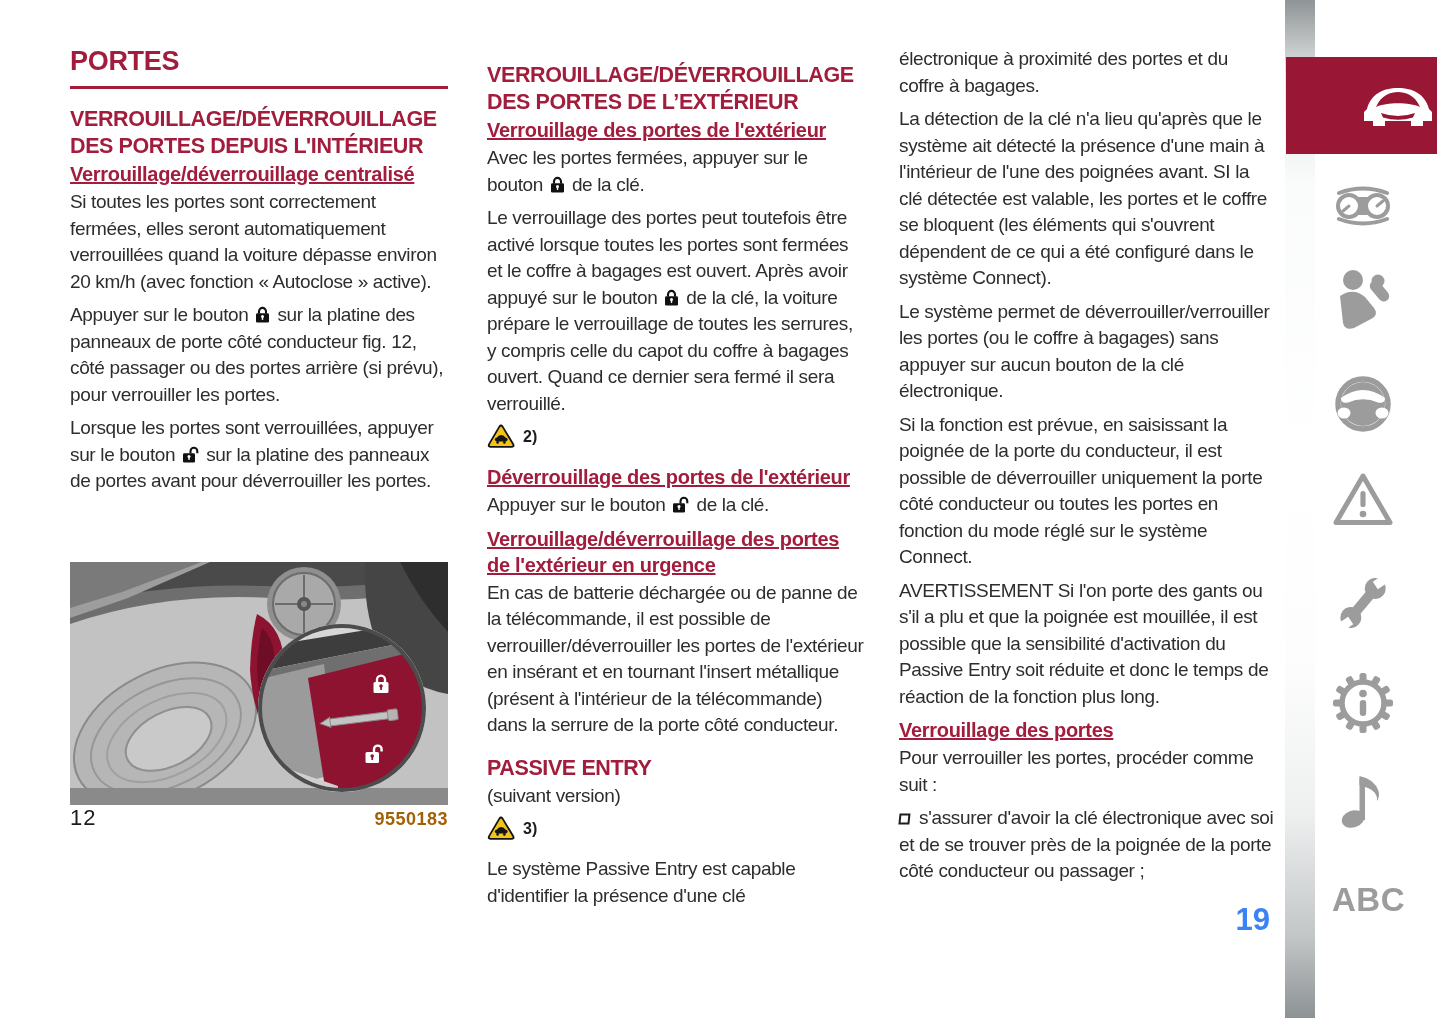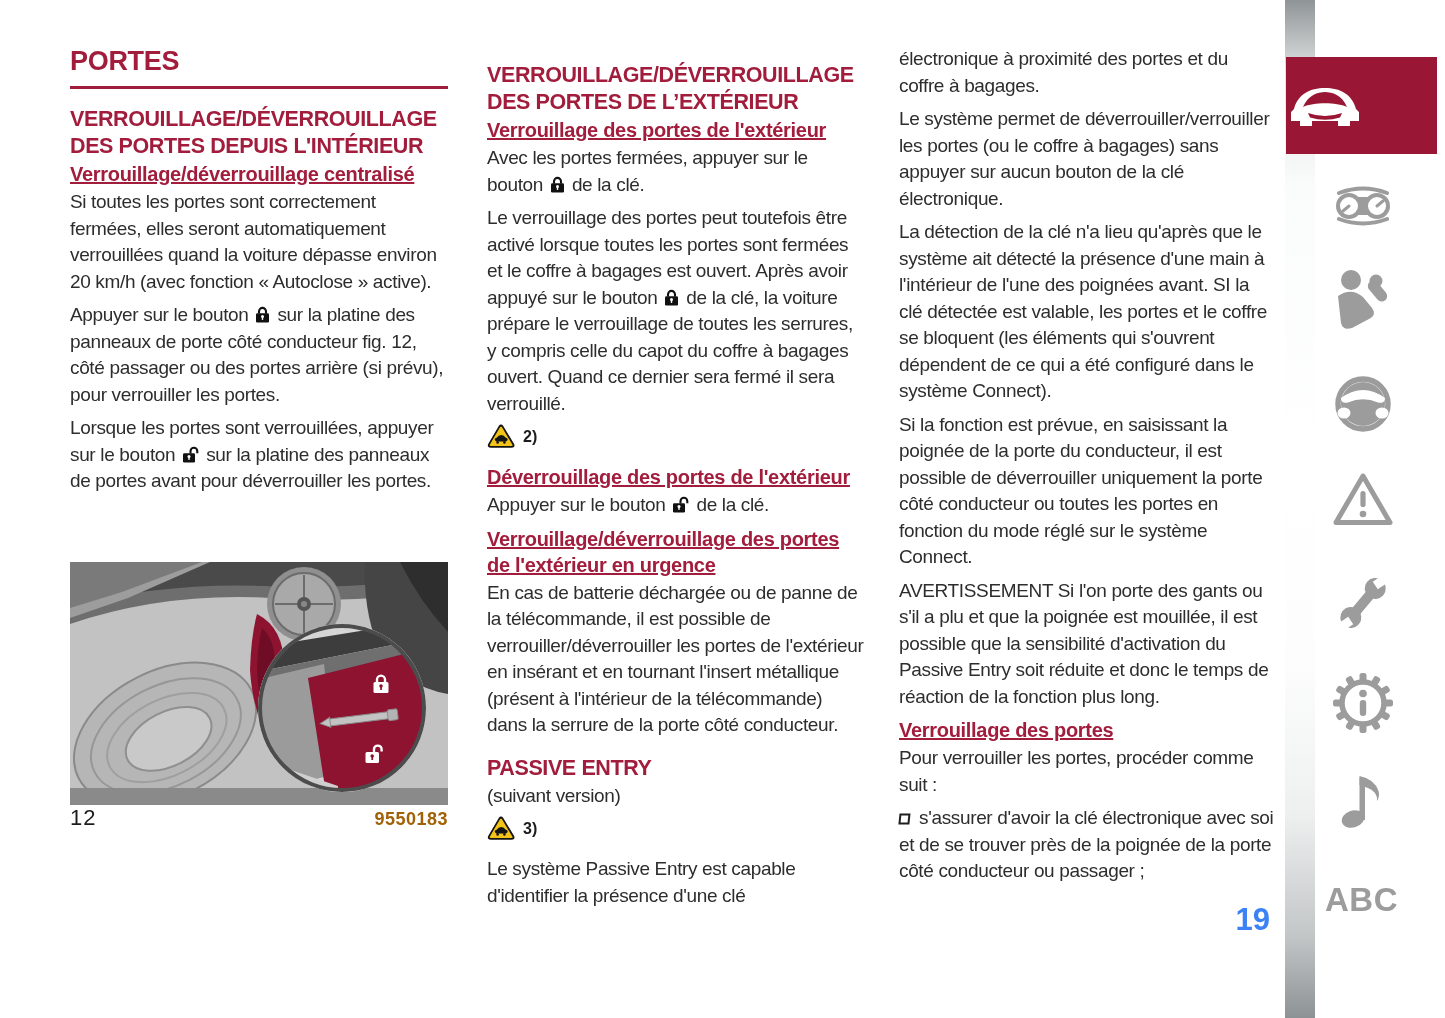--- a/index.html
+++ b/index.html
@@ -35,21 +35,21 @@
   #figure-wrap { position:absolute; left:70px; top:562px; width:378px; }
   #figure-img { display:block; width:378px; height:243px; }
   #figure-caption { display:flex; justify-content:space-between; align-items:baseline; margin-top:0; }
   #figure-number { font-size:22px; font-weight:400; color:#1c1c1c; letter-spacing:1px; }
   #figure-code { font-size:18px; font-weight:700; color:#a16207; letter-spacing:0.5px; }
 
   
   #spine { position:absolute; left:1285px; top:0; width:30px; height:1018px;
     background:linear-gradient(to bottom,#8f9496 0%, #dfe2e2 7%, #fafbfb 18%, #ffffff 45%, #fdfdfd 65%, #eef0f0 80%, #c3c6c7 92%, #8d9294 100%);
   }
-  .side-item { position:absolute; display:flex; align-items:center; justify-content:flex-start; }
+  .side-item { position:absolute; display:flex; align-items:center; justify-content:flex-end; }
   #tab-doors { left:1286px; top:57px; width:151px; height:97px; background:#991734; }
   .gray-ic { color:#9c9c9c; }
   #abc-label { font-size:33px; font-weight:700; color:#9c9c9c; letter-spacing:0.5px; }
 
   #page-number { position:absolute; left:1150px; top:902px; width:120px; text-align:right;
     font-size:31px; font-weight:700; color:#3b82f6; letter-spacing:0px; }
 </style>
 </head>
 <body>
 
@@ -197,22 +197,22 @@
         <circle cx="10.6" cy="18.4" r="1.3" fill="#141414"></circle>
         <circle cx="17.4" cy="18.4" r="1.3" fill="#141414"></circle>
       </svg>
     <span class="note-num">3)</span>
   </div>
   <p class="body">Le système Passive Entry est capable d'identifier la présence d'une clé</p>
 </section>
 
 <section class="col" id="col-right">
   <p class="body">électronique à proximité des portes et du coffre à bagages.</p>
+  <p class="body">La détection de la clé n'a lieu qu'après que le système ait détecté la présence d'une main à l'intérieur de l'une des poignées avant. SI la clé détectée est valable, les portes et le coffre se bloquent (les éléments qui s'ouvrent dépendent de ce qui a été configuré dans le système Connect).</p>
   <p class="body">Le système permet de déverrouiller/verrouiller les portes (ou le coffre à bagages) sans appuyer sur aucun bouton de la clé électronique.</p>
-  <p class="body">La détection de la clé n'a lieu qu'après que le système ait détecté la présence d'une main à l'intérieur de l'une des poignées avant. SI la clé détectée est valable, les portes et le coffre se bloquent (les éléments qui s'ouvrent dépendent de ce qui a été configuré dans le système Connect).</p>
   <p class="body">Si la fonction est prévue, en saisissant la poignée de la porte du conducteur, il est possible de déverrouiller uniquement la porte côté conducteur ou toutes les portes en fonction du mode réglé sur le système Connect.</p>
   <p class="body">AVERTISSEMENT Si l'on porte des gants ou s'il a plu et que la poignée est mouillée, il est possible que la sensibilité d'activation du Passive Entry soit réduite et donc le temps de réaction de la fonction plus long.</p>
   <h3 class="sub mt">Verrouillage des portes</h3>
   <p class="body">Pour verrouiller les portes, procéder comme suit :</p>
   <p class="body"><span class="sq-bullet"></span><span>s'assurer d'avoir la clé électronique avec soi et de se trouver près de la poignée de la porte côté conducteur ou passager ;</span></p>
 </section>
 
 <div id="spine"></div>
 
 <div class="side-item" id="tab-doors">

